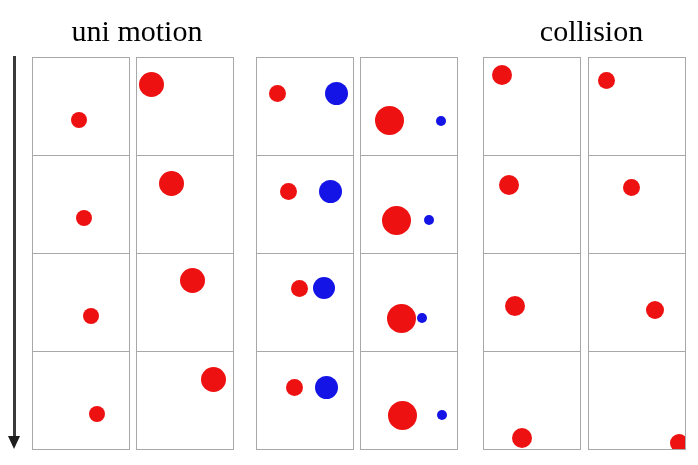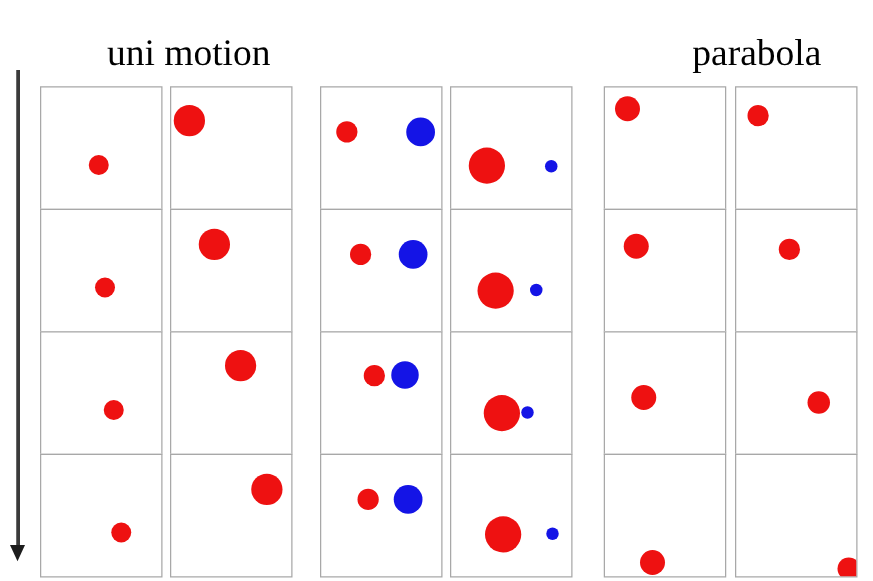--- a/index.html
+++ b/index.html
@@ -39,23 +39,22 @@
     width: 0;
     height: 0;
     border-left: 6.5px solid transparent;
     border-right: 6.5px solid transparent;
     border-top: 13px solid #1d1d1d;
   }
 
   
   .panel {
     position: absolute;
-    top: 12px;
+    top: 0;
     height: 358px;
-    padding-left: 28px;
   }
   .panel-0 { left: 32px;  width: 202px; }
   .panel-1 { left: 256px; width: 202px; }
   .panel-2 { left: 483px; width: 203px; }
 
   .panel-title {
     position: absolute;
     top: 12px;
     left: 0;
     width: 100%;
@@ -173,21 +172,21 @@
           <div class="ball" style="width: 10px; height: 10px; left: 56px; top: 59px; background: rgb(20, 20, 230);"></div>
         </div>
         <div class="cell" style="top: 294px;">
           <div class="ball" style="width: 29px; height: 29px; left: 26.5px; top: 48.5px; background: rgb(238, 17, 17);"></div>
           <div class="ball" style="width: 10px; height: 10px; left: 76px; top: 58px; background: rgb(20, 20, 230);"></div>
         </div>
       </div>
     </section>
 
   <section class="panel panel-2">
-    <h2 class="panel-title">parabola</h2>
+    <h2 class="panel-title">collision</h2>
   <div class="col col-0">
         <div class="cell" style="top: 0px;">
           <div class="ball" style="width: 20px; height: 20px; left: 8px; top: 7px; background: rgb(238, 17, 17);"></div>
         </div>
         <div class="cell" style="top: 98px;">
           <div class="ball" style="width: 20px; height: 20px; left: 15px; top: 19px; background: rgb(238, 17, 17);"></div>
         </div>
         <div class="cell" style="top: 196px;">
           <div class="ball" style="width: 20px; height: 20px; left: 21px; top: 42px; background: rgb(238, 17, 17);"></div>
         </div>

